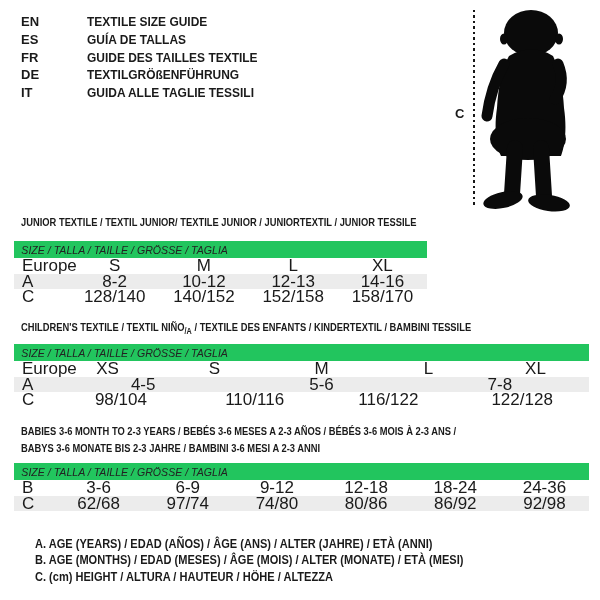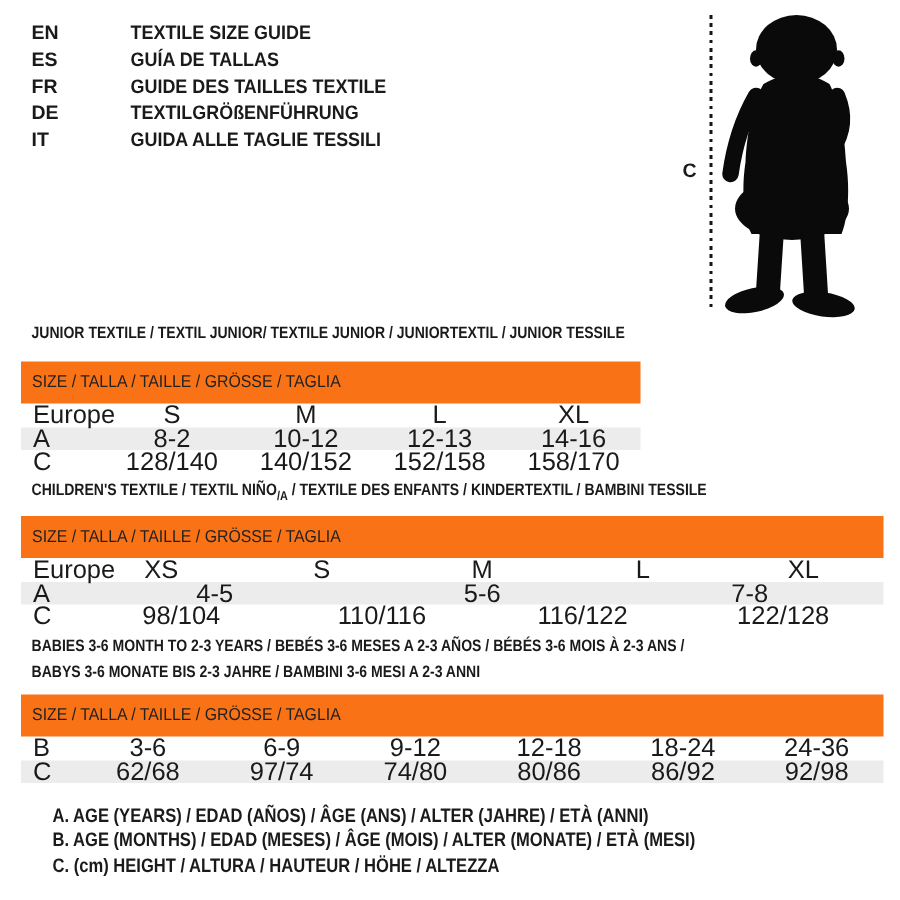--- a/index.html
+++ b/index.html
@@ -31,21 +31,21 @@
   .t2-title { top:321px; }
   .t3-title1 { top:425px; }
   .t3-title2 { top:442px; }
   .subA { font-size:8.5px; position:relative; top:2.5px; }
 
   .tbl { position:absolute; left:14px; }
   .t1 { top:241px; width:413px; }
   .t2 { top:344px; width:575px; }
   .t3 { top:463px; width:575px; }
 
-  .bar { height:28px; background:#f97316; display:flex; align-items:center; }
+  .bar { height:17px; background:#22c55e; display:flex; align-items:center;font-style:italic; }
   .bar-text { display:inline-block; padding-left:8px; font-size:11.5px; color:#222;
     white-space:nowrap; transform:scaleX(0.92); transform-origin:0 50%; }
 
   .row { display:flex; height:15.5px; line-height:15.5px; font-size:17px; }
   .row.shaded { background:#ececec; }
   .rlabel { padding-left:8px; box-sizing:border-box; text-align:left; }
   .t1 .rlabel { width:56px; }
   .t2 .rlabel, .t3 .rlabel { width:40px; }
   .cell { flex:1 1 0; text-align:center; white-space:nowrap; }
 

